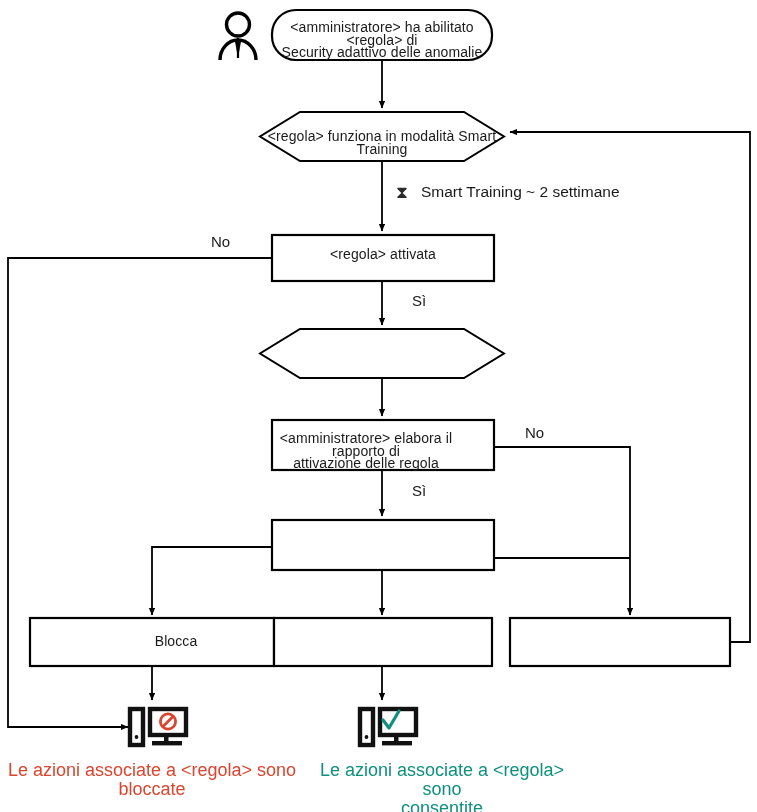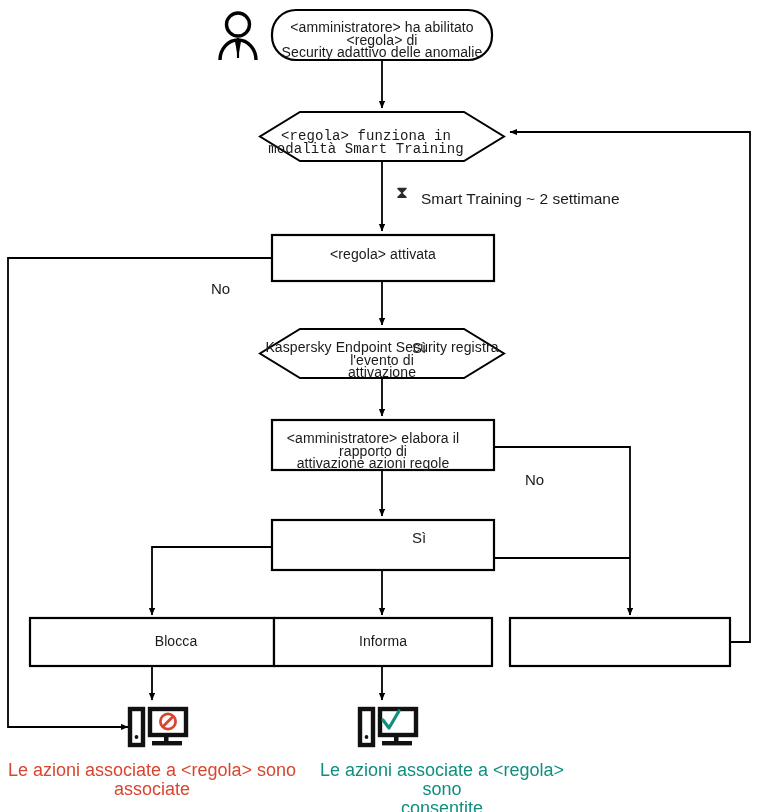--- a/index.html
+++ b/index.html
@@ -34,29 +34,27 @@
     line-height: 12.5px;
     letter-spacing: 0.1px;
     pointer-events: none;
   }
   .edge-label {
     position: absolute;
     color: #1a1a1a;
     font-size: 15px;
     line-height: 17px;
     white-space: nowrap;
-    margin-top: 47px;
   }
   .note-label {
     position: absolute;
     color: #1a1a1a;
     font-size: 15.5px;
     line-height: 18px;
     white-space: nowrap;
-    margin-top: 7px;
   }
   .caption {
     position: absolute;
     text-align: center;
     font-size: 18px;
     line-height: 19px;
   }
   .caption.blocked { color: #d9452f; }
   .caption.allowed { color: #0f8f7e; }
   .hourglass {
@@ -147,62 +145,55 @@
       <rect x="382" y="741" width="30" height="4.4" fill="#111"></rect>
       <polyline points="383,720 389,728 399,711" fill="none" stroke="#0f8f7e" stroke-width="3.2" stroke-linecap="round" stroke-linejoin="round"></polyline>
     </g>
   </svg>
 
   <div class="node-label" style="left:278px; top:21px; width:208px;">
     <span>&lt;amministratore&gt; ha abilitato &lt;regola&gt; di</span><br>
     <span>Security adattivo delle anomalie</span>
   </div>
 
-  <div class="node-label" style="left:246px; top:130px; width:240px;font-family:Liberation Mono, monospace;">
+  <div class="node-label" style="left:262px; top:130px; width:240px;">
     <span>&lt;regola&gt; funziona in modalità Smart Training</span>
   </div>
 
   <div class="node-label" style="left:278px; top:248px; width:210px;">
     <span>&lt;regola&gt; attivata</span>
   </div>
 
-  <div class="node-label" style="left:258px; top:341px; width:248px;">
-    <span>Kaspersky Endpoint Security registra l'evento di</span><br>
-    <span>attivazione</span>
-  </div>
 
-  <div class="node-label" style="left:268px; top:432px; width:210px;">
+  <div class="node-label" style="left:261px; top:432px; width:210px;">
     <span>&lt;amministratore&gt; elabora il rapporto di</span><br>
-    <span>attivazione azioni regole</span>
+    <span>attivazione delle regola</span>
   </div>
 
 
   <div class="node-label" style="left:32px; top:635px; width:288px;">
     <span>Blocca</span>
   </div>
 
-  <div class="node-label" style="left:276px; top:635px; width:214px;">
-    <span>Informa</span>
-  </div>
 
 
   <div class="hourglass" style="left:396px; top:184px;">⧗</div>
   <div class="note-label" style="left:421px; top:183px;">Smart Training ~ 2 settimane</div>
 
   <div class="edge-label" style="left:211px; top:233px;">No</div>
 
   <div class="edge-label" style="left:412px; top:292px;">Sì</div>
 
   <div class="edge-label" style="left:525px; top:424px;">No</div>
 
   <div class="edge-label" style="left:412px; top:482px;">Sì</div>
 
   <div class="caption blocked" style="left:0px; top:761px; width:304px;">
     <span>Le azioni associate a &lt;regola&gt; sono</span><br>
-    <span>associate</span>
+    <span>bloccate</span>
   </div>
 
   <div class="caption allowed" style="left:302px; top:761px; width:280px;">
     <span>Le azioni associate a &lt;regola&gt; sono</span><br>
     <span>consentite</span>
   </div>
 
 </div>
 
 </body></html>

